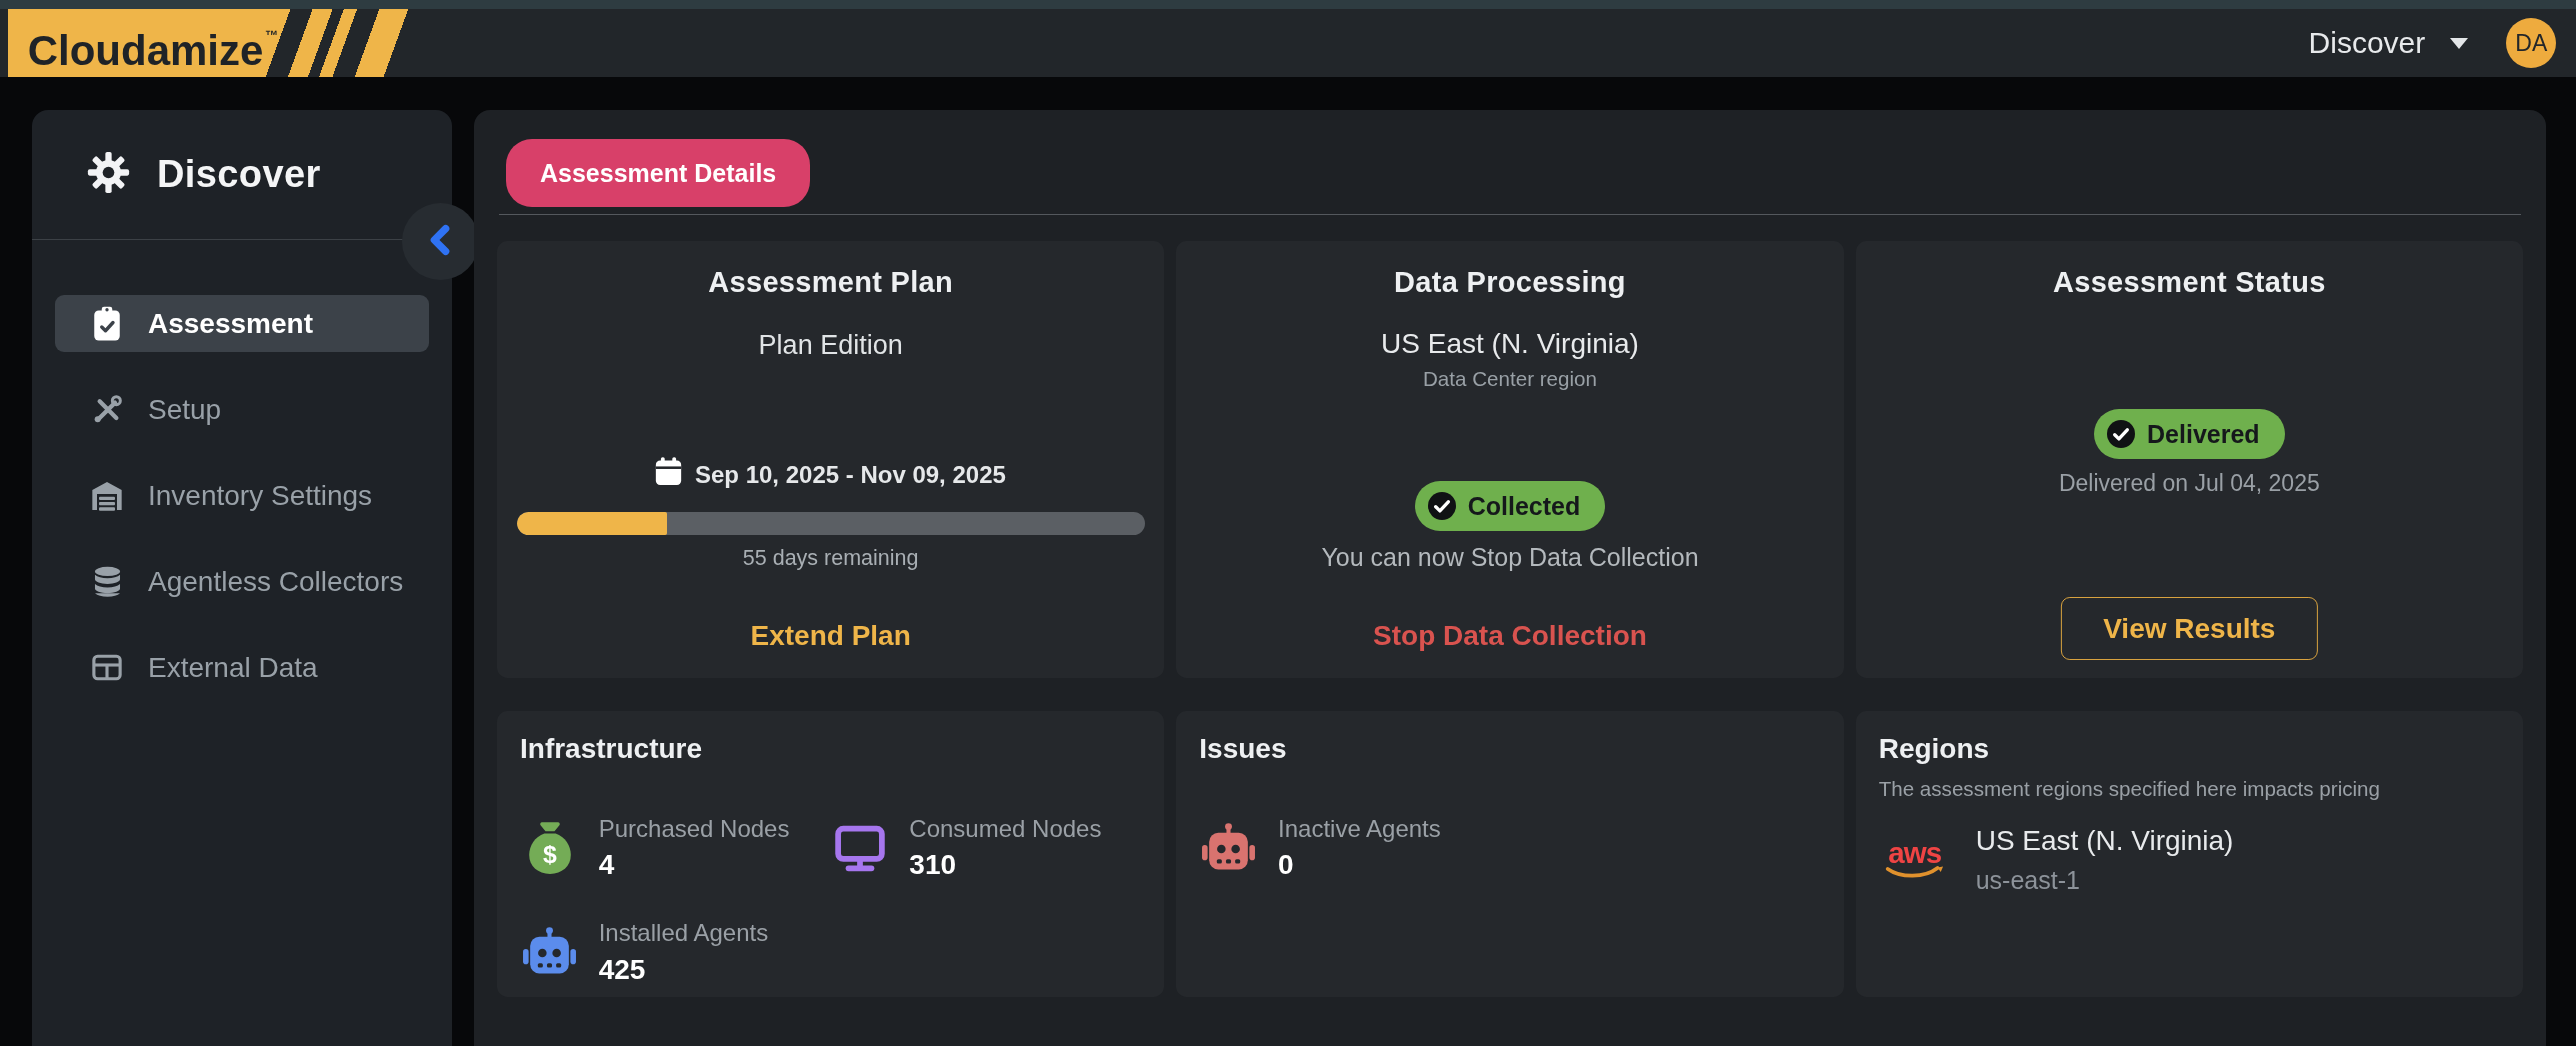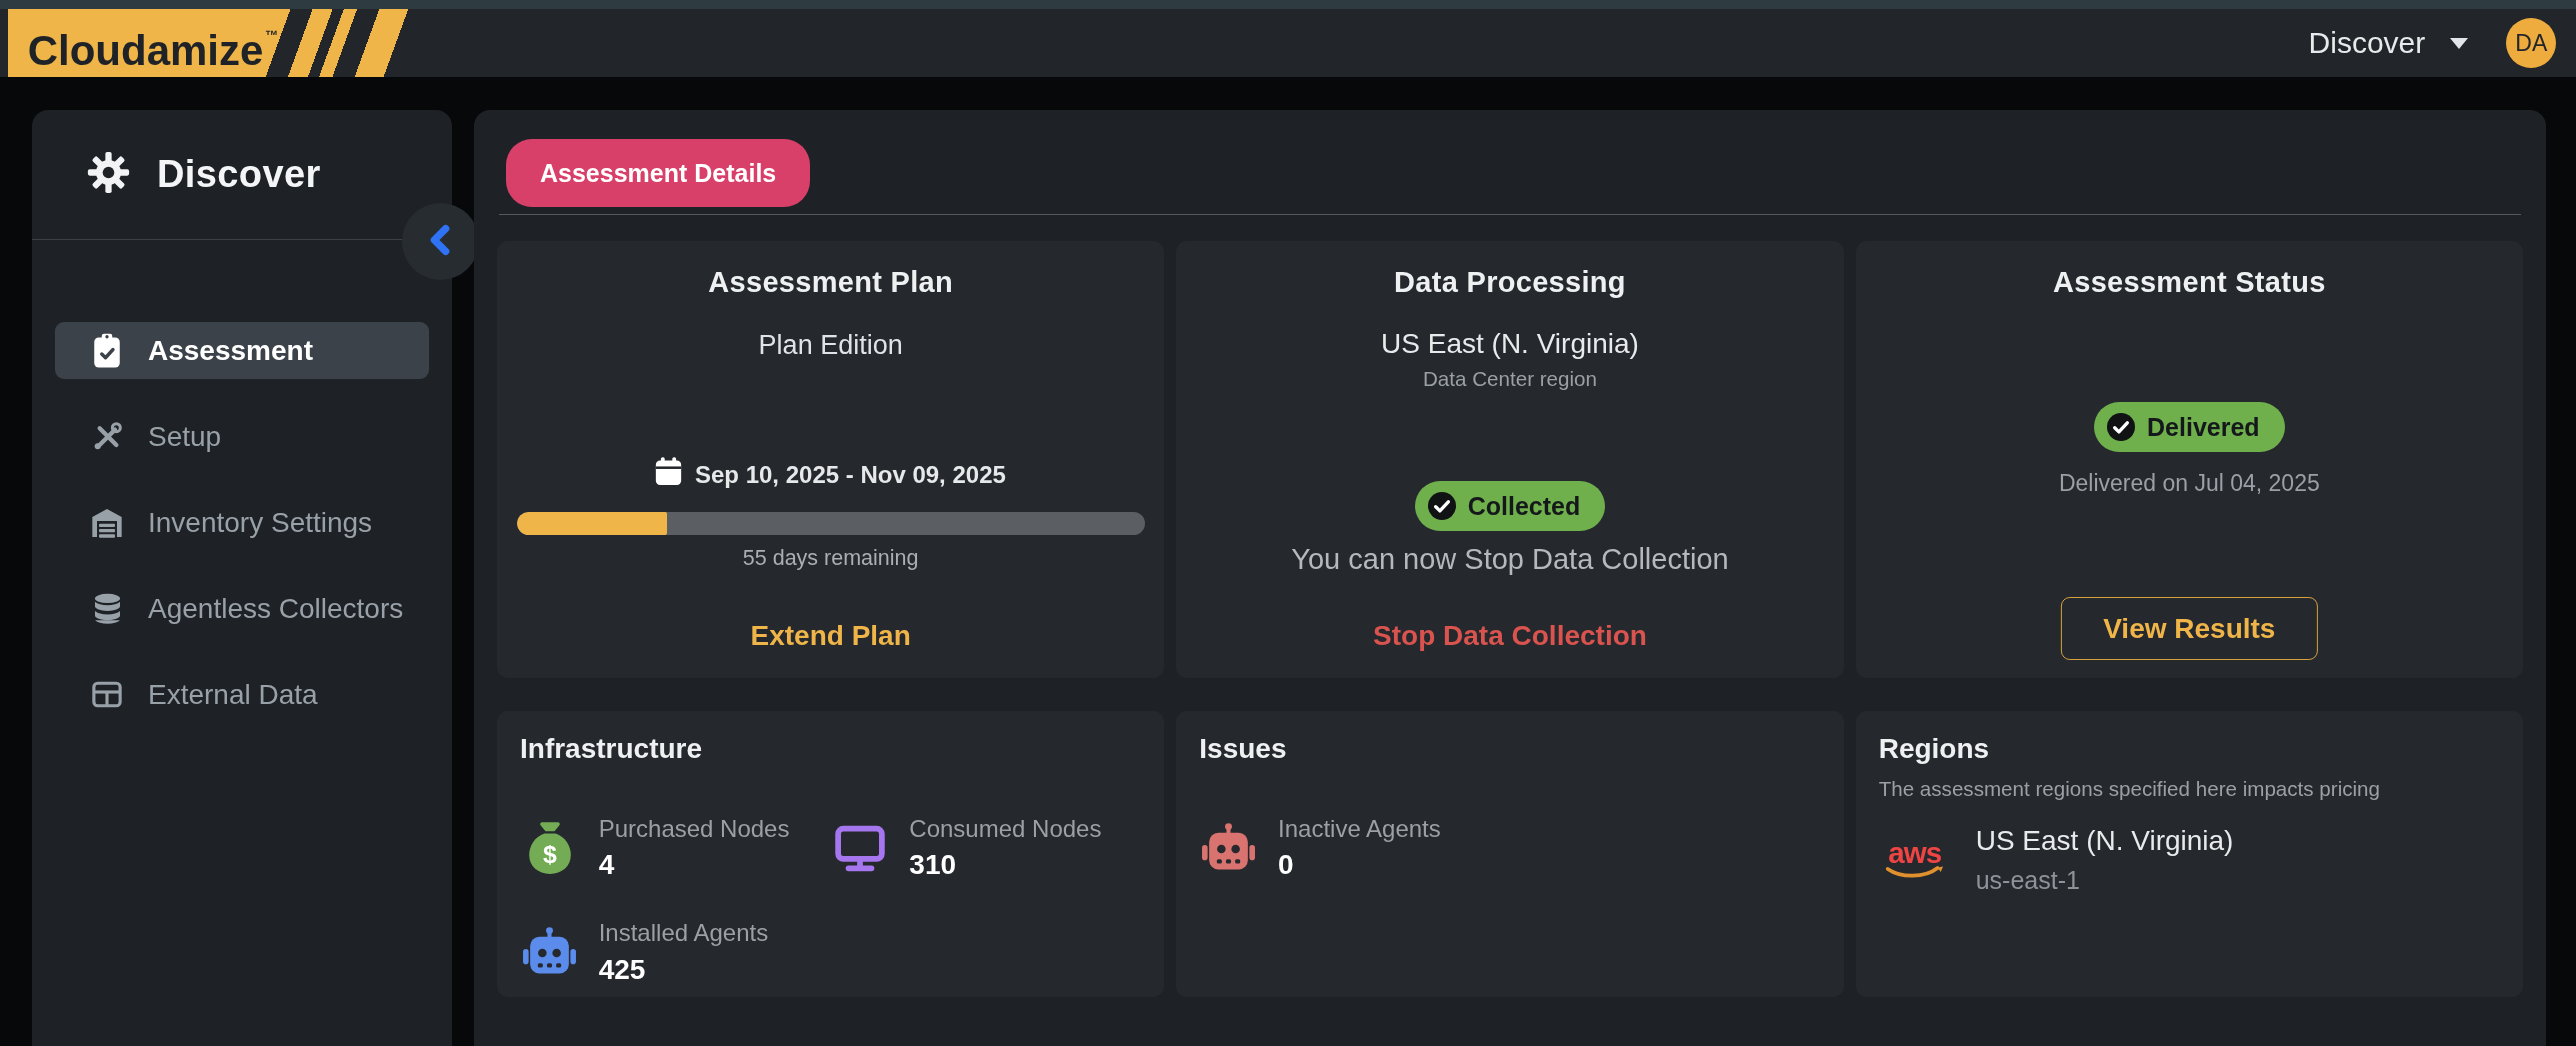--- a/index.html
+++ b/index.html
@@ -33,21 +33,21 @@
   
   .sidebar{position:absolute;left:32px;top:110px;width:420px;bottom:0;background:#1e2227;
            border-radius:16px 16px 0 0;}
   .sb-head{display:flex;align-items:center;gap:27px;padding:41px 0 0 55px;}
   .sb-head svg{flex:none;}
   .sb-title{font-size:38px;font-weight:700;color:#f4f5f6;letter-spacing:0.4px;}
   .sb-divider{margin-top:42px;border-top:1.8px solid #3c4146;}
   .collapse-btn{position:absolute;top:93px;right:-27px;width:77px;height:77px;border-radius:50%;
                 background:#272c31;border:none;display:flex;align-items:center;justify-content:center;
                 cursor:pointer;padding:0;}
-  .sb-menu{margin-top:82px;padding:0 23px;display:flex;flex-direction:column;gap:29px;}
+  .sb-menu{margin-top:55px;padding:0 23px;display:flex;flex-direction:column;gap:29px;}
   .sb-item{height:57px;border-radius:9px;display:flex;align-items:center;gap:23px;
            padding-left:34px;font-size:28px;color:#99a1a8;cursor:pointer;}
   .sb-item .sb-ico{width:36px;display:flex;justify-content:center;flex:none;}
   .sb-item.active{background:#3c4249;color:#ffffff;font-weight:700;}
 
   
   .panel{position:absolute;left:474px;top:110px;width:2072px;bottom:0;background:#1e2125;
          border-radius:16px 16px 0 0;}
   .badge{position:absolute;top:29px;left:32px;height:52px;line-height:52px;padding:8px 34px;
          border-radius:26px;background:var(--badge-pink,#d84069);color:#fff;font-size:25px;
@@ -65,26 +65,26 @@
   .flexrow{display:flex;justify-content:center;align-items:center;}
   .c-title{top:25px;font-size:29px;font-weight:700;color:#eef0f2;letter-spacing:0.3px;}
   .c-sub{top:89px;font-size:27px;color:#e1e4e6;}
   .c-sub2{top:87px;font-size:28px;color:#e8eaec;}
   .c-caption{top:126px;font-size:20.6px;color:#99a0a6;}
   .date-row{top:216px;gap:12.5px;font-size:24px;font-weight:700;color:#e6e8ea;}
   .progress{position:absolute;top:271px;left:19.7px;right:19.7px;height:23px;background:#5b5f64;
             border-radius:11.6px;overflow:hidden;}
   .progress-fill{height:100%;background:var(--accent-yellow,#f0b843);border-radius:11.6px 1.8px 1.8px 11.6px;}
   .c-remaining{top:305px;font-size:21.5px;color:#a9afb4;}
-  .c-note{top:302px;font-size:29px;color:#b4b9bd;}
+  .c-note{top:302px;font-size:25px;color:#b4b9bd;}
   .c-action{top:379px;font-size:28px;font-weight:700;cursor:pointer;}
   .c-action.yellow{color:var(--accent-yellow,#efb549);}
   .c-action.red{color:var(--danger-red,#d9534f);}
   .pill-row-a{top:240px;}
-  .pill-row-b{top:161px;}
+  .pill-row-b{top:168px;}
   .pill{display:inline-flex;align-items:center;gap:11.6px;height:50px;padding:0 25px 0 13.4px;
         border-radius:25px;background:var(--status-green,#6fb04d);}
   .pill-check{width:28px;height:28px;display:flex;}
   .pill-label{font-size:25px;font-weight:700;color:#15181b;}
   .c-delivered{top:229px;font-size:23px;color:#9aa0a6;}
   .view-btn{position:absolute;top:356px;left:50%;transform:translateX(-50%);height:63px;
             padding:0 41px;background:transparent;border:1.8px solid #d8a23f;border-radius:9px;
             color:var(--accent-yellow,#efb549);font-size:28px;font-weight:700;cursor:pointer;
             font-family:"Liberation Sans",sans-serif;}
 

